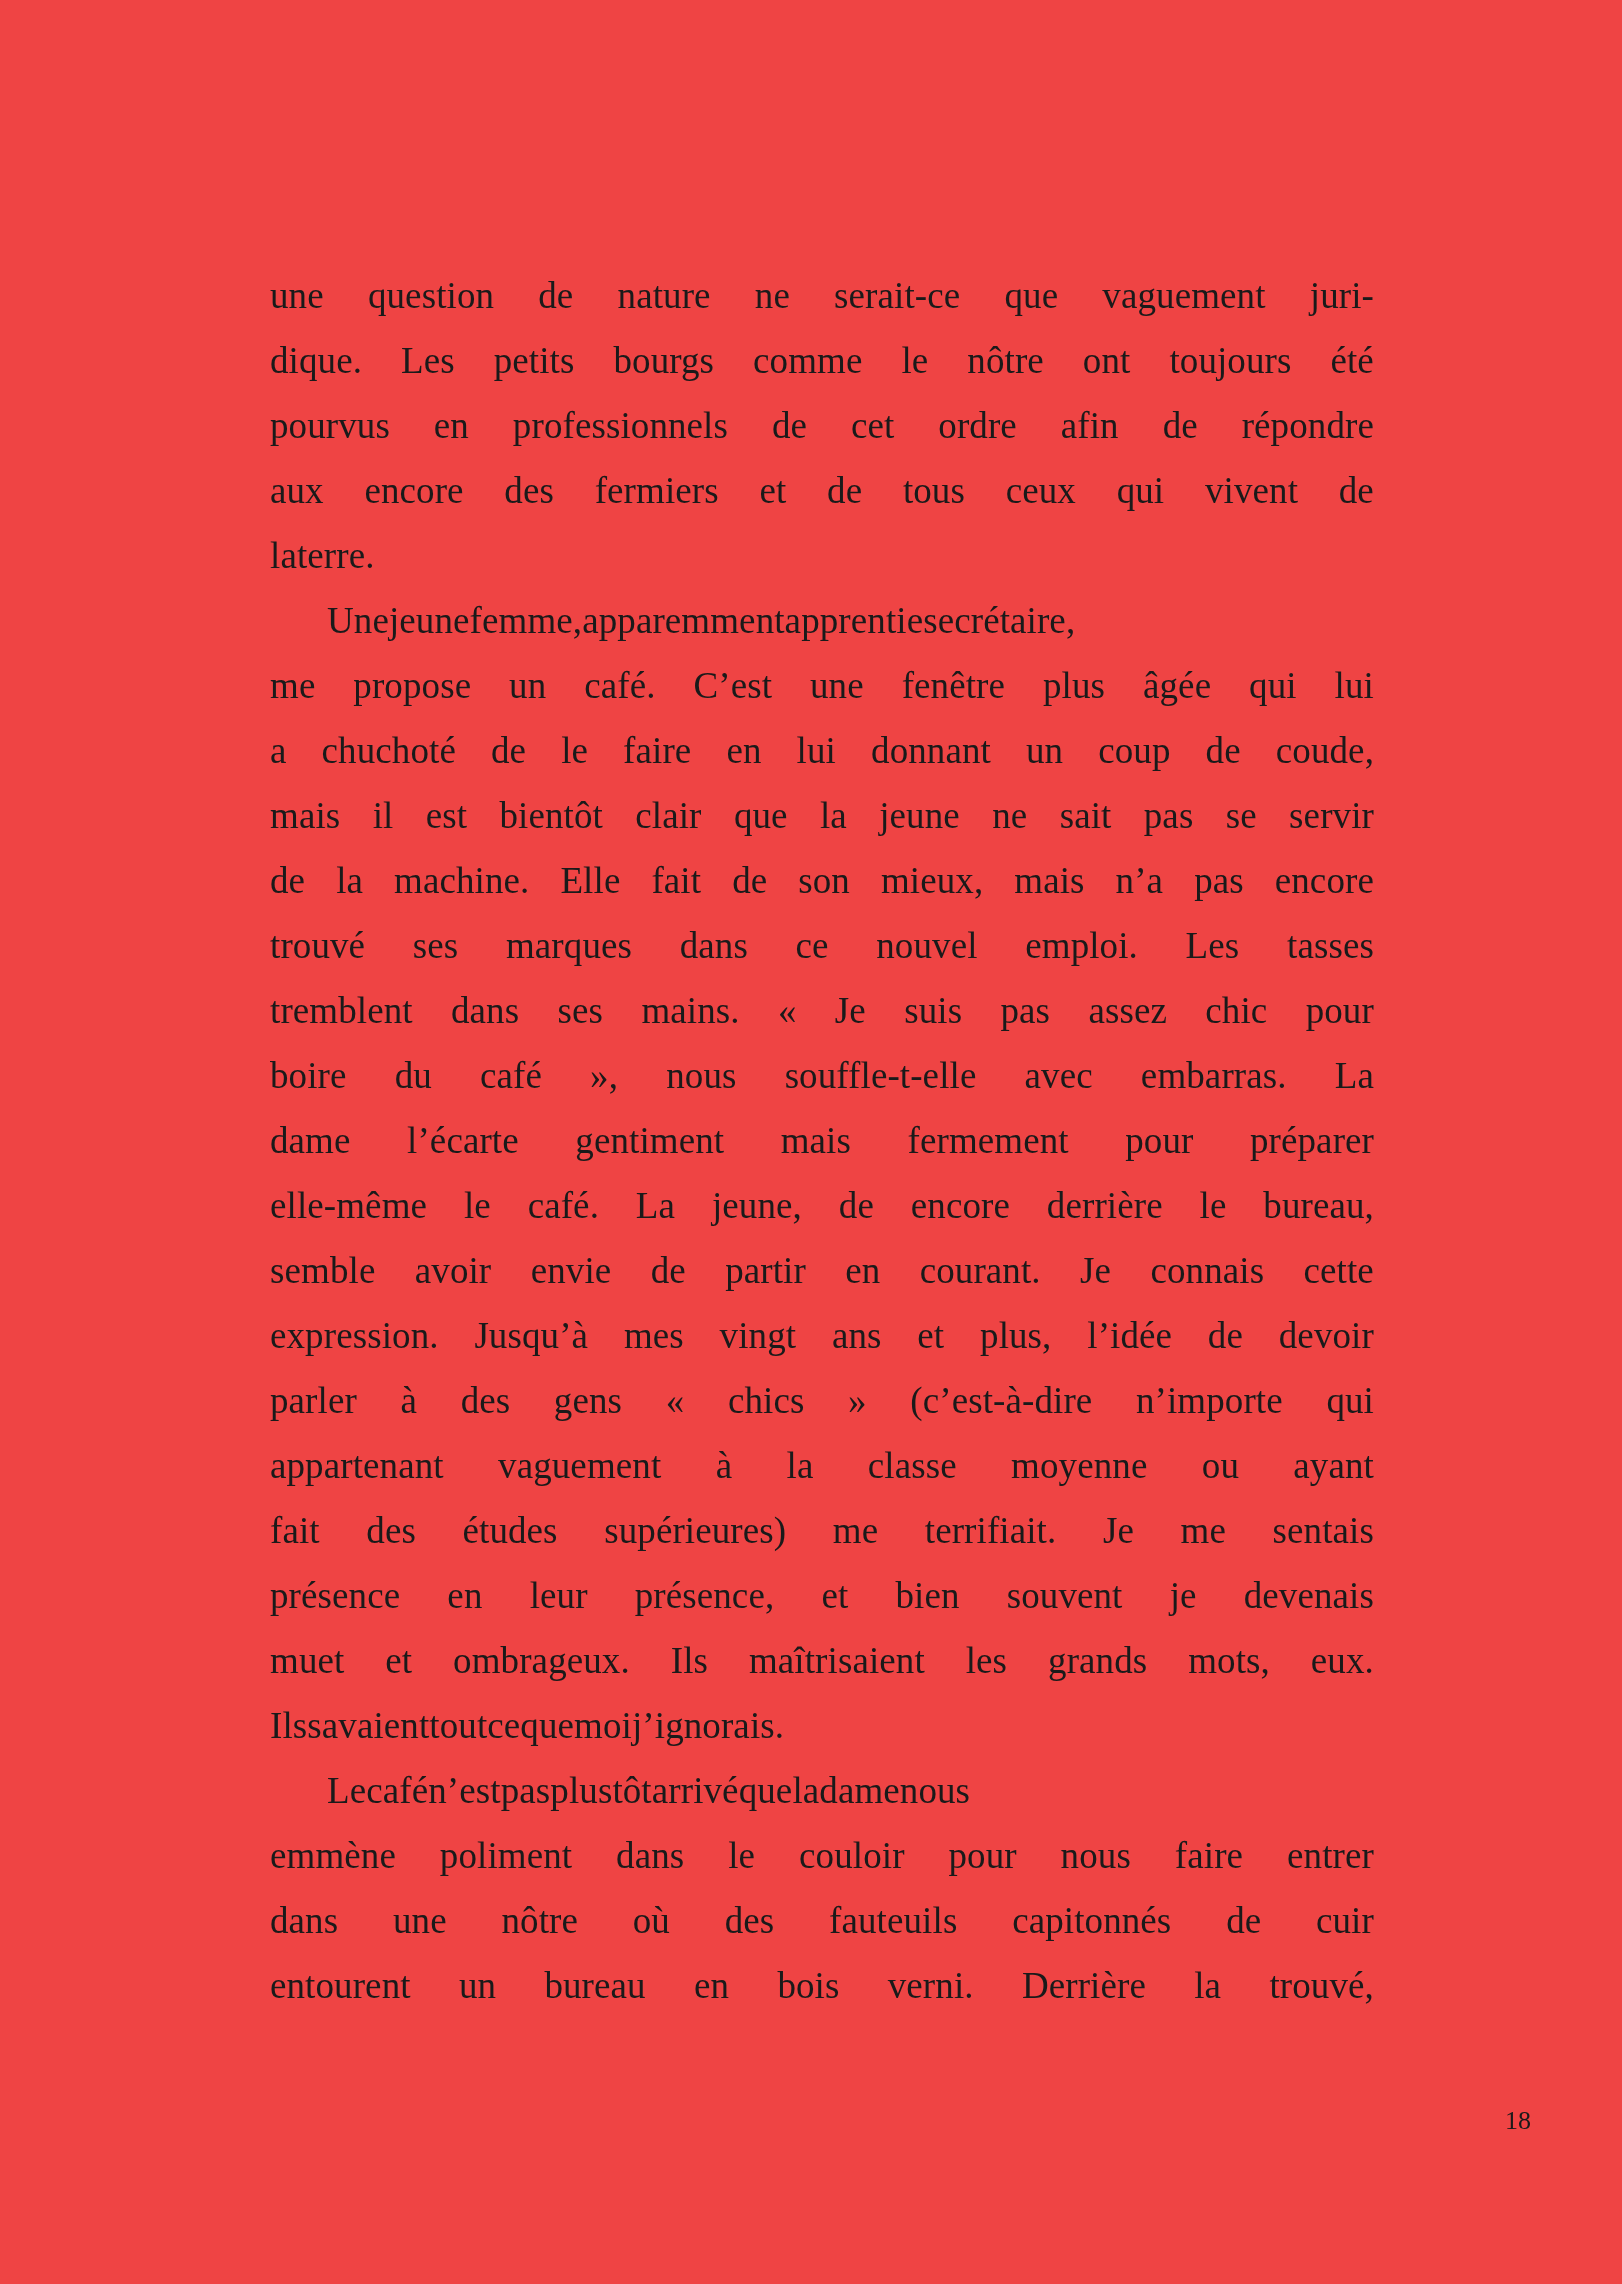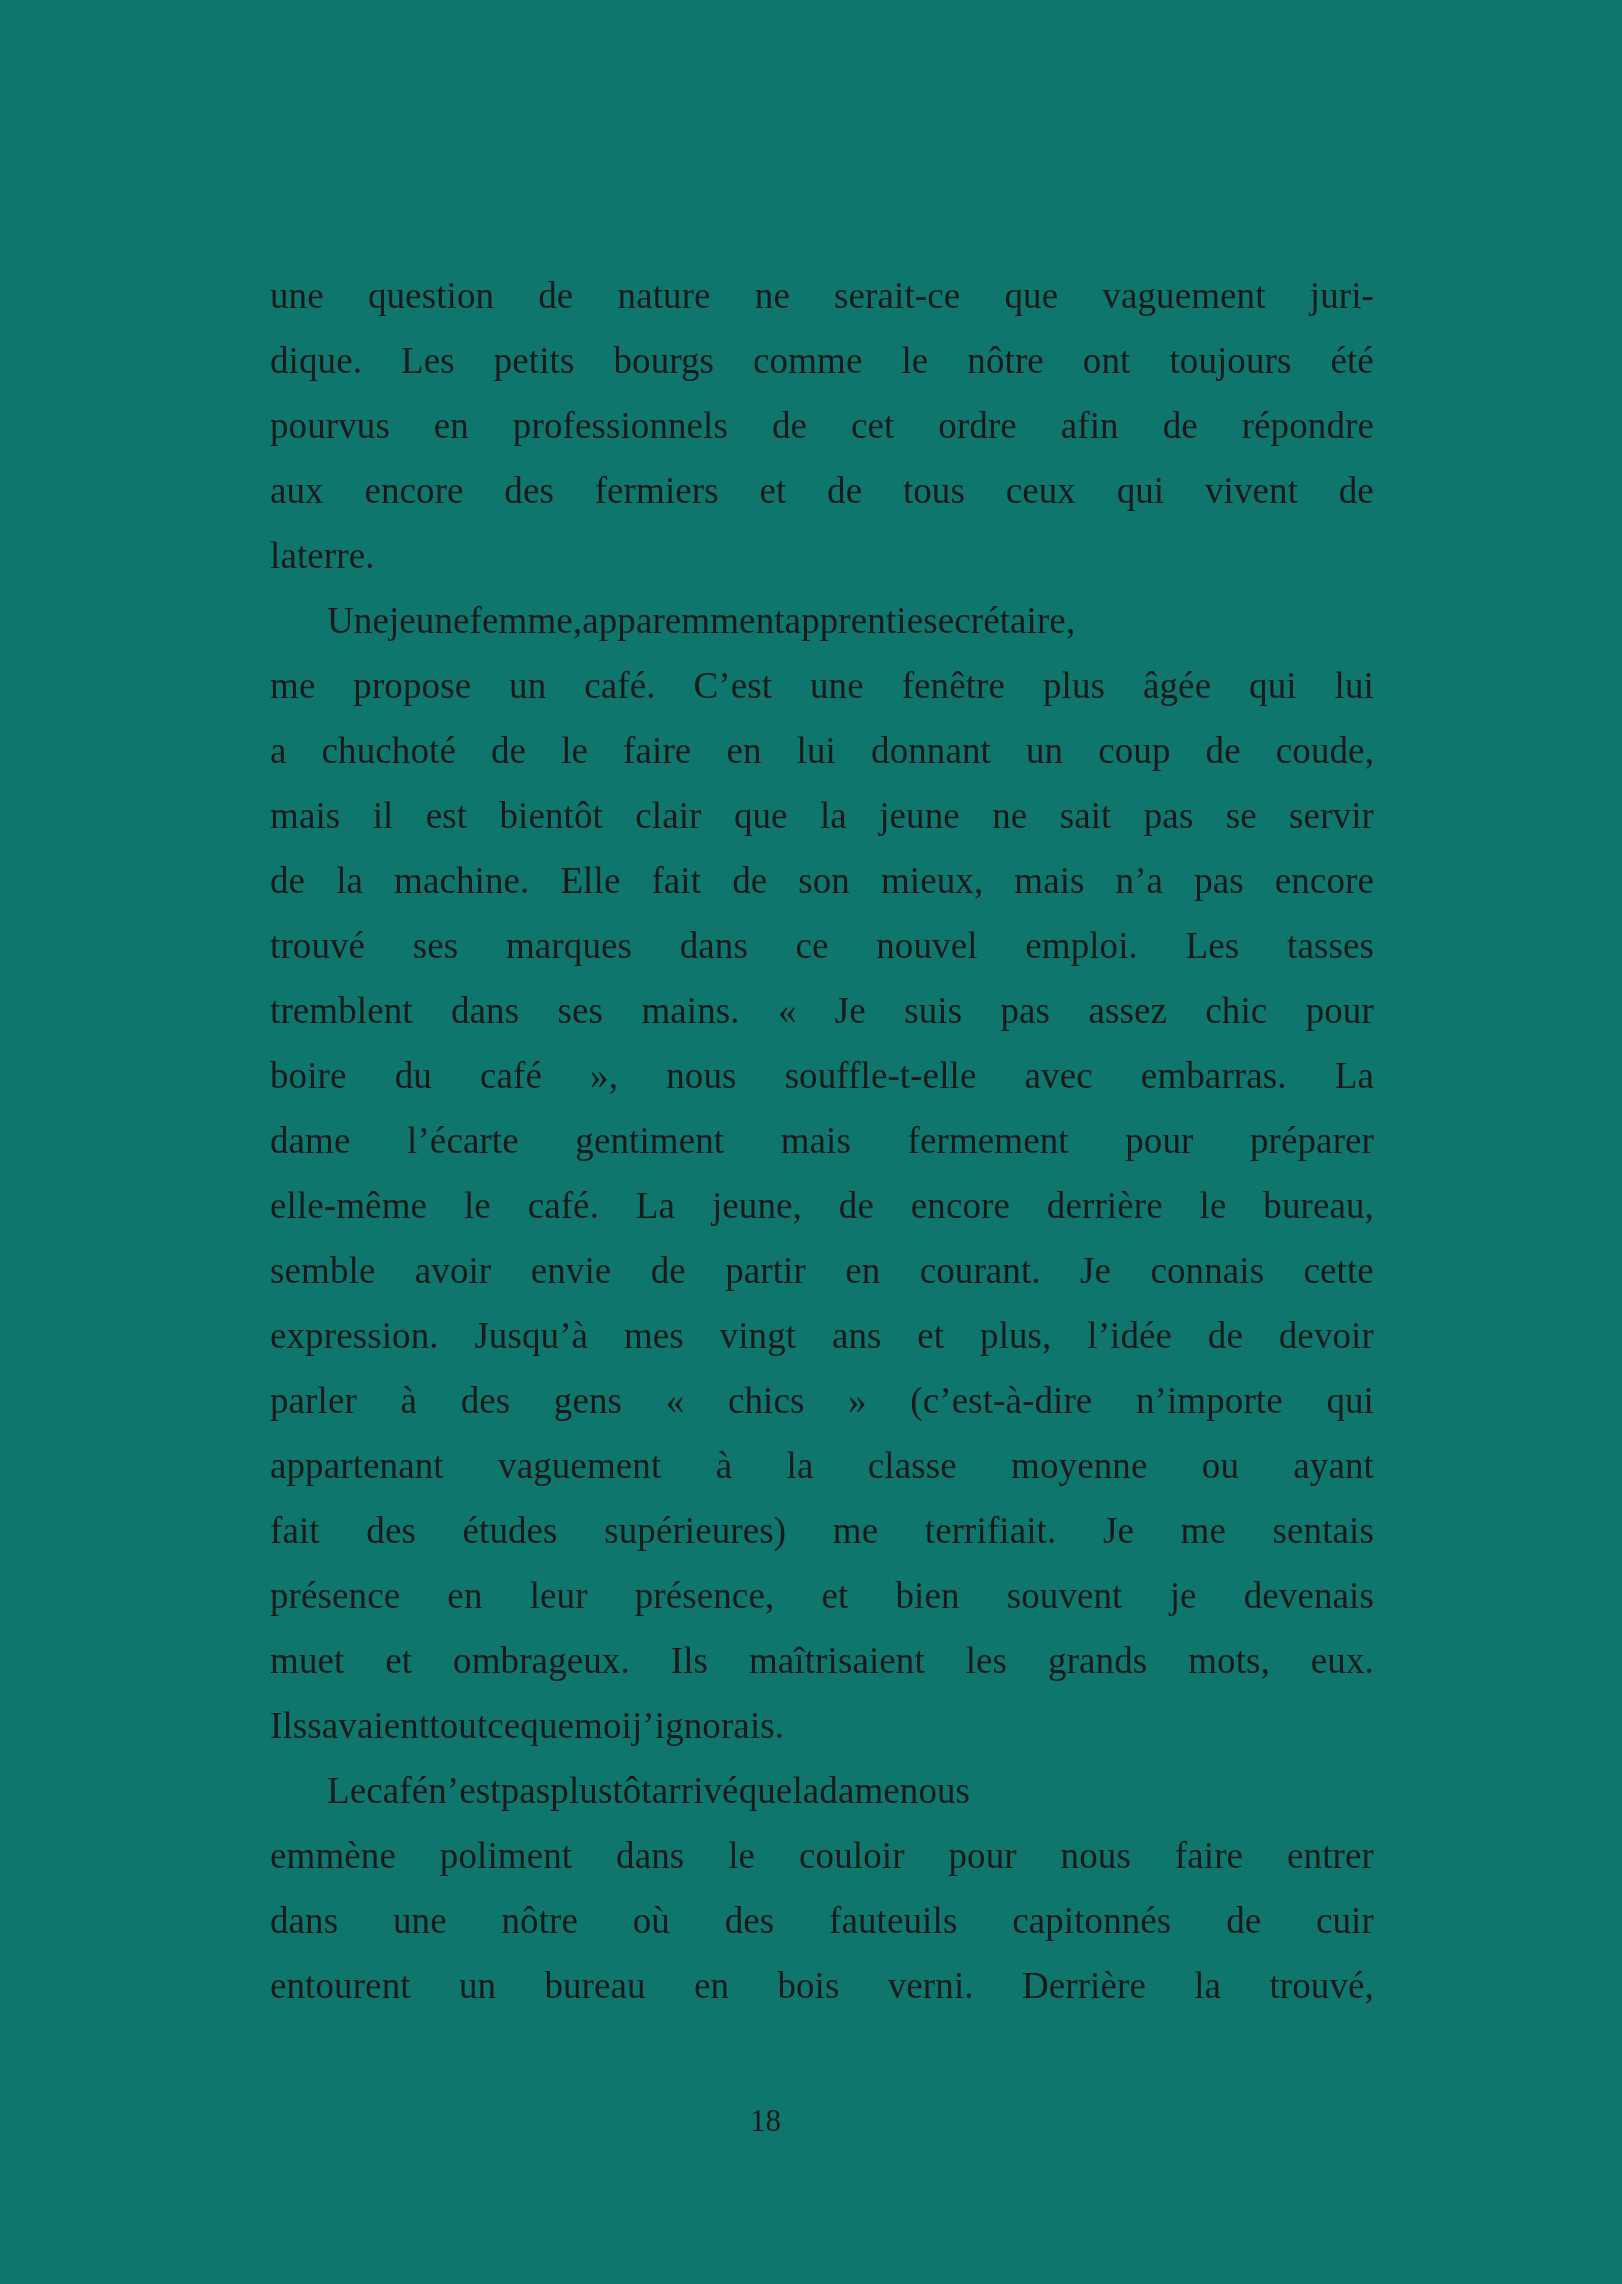--- a/index.html
+++ b/index.html
@@ -15,21 +15,21 @@
     position: relative;
     overflow: hidden;
   }
 
   .page {
     position: absolute;
     top: 0;
     left: 0;
     width: 1623px;
     height: 2284px;
-    background: #0f766e;
+    background: #ef4444;
   }
 
   .text-block {
     position: absolute;
     left: 270px;
     top: 263px;
     width: 1104px;
   }
 
   .para {
@@ -61,22 +61,22 @@
   .w {
     display: inline-block;
     white-space: pre;
   }
 
   .folio {
     position: absolute;
     left: 0;
     top: 2102px;
     width: 1531px;
-    text-align: center;
-    font-size: 31px;
+    text-align: right;
+    font-size: 26px;
     line-height: 37px;
     color: #1a1a1a;
   }
 </style>
 </head>
 <body>
 
 <div class="page">
 
   <div class="text-block" id="body-text">

